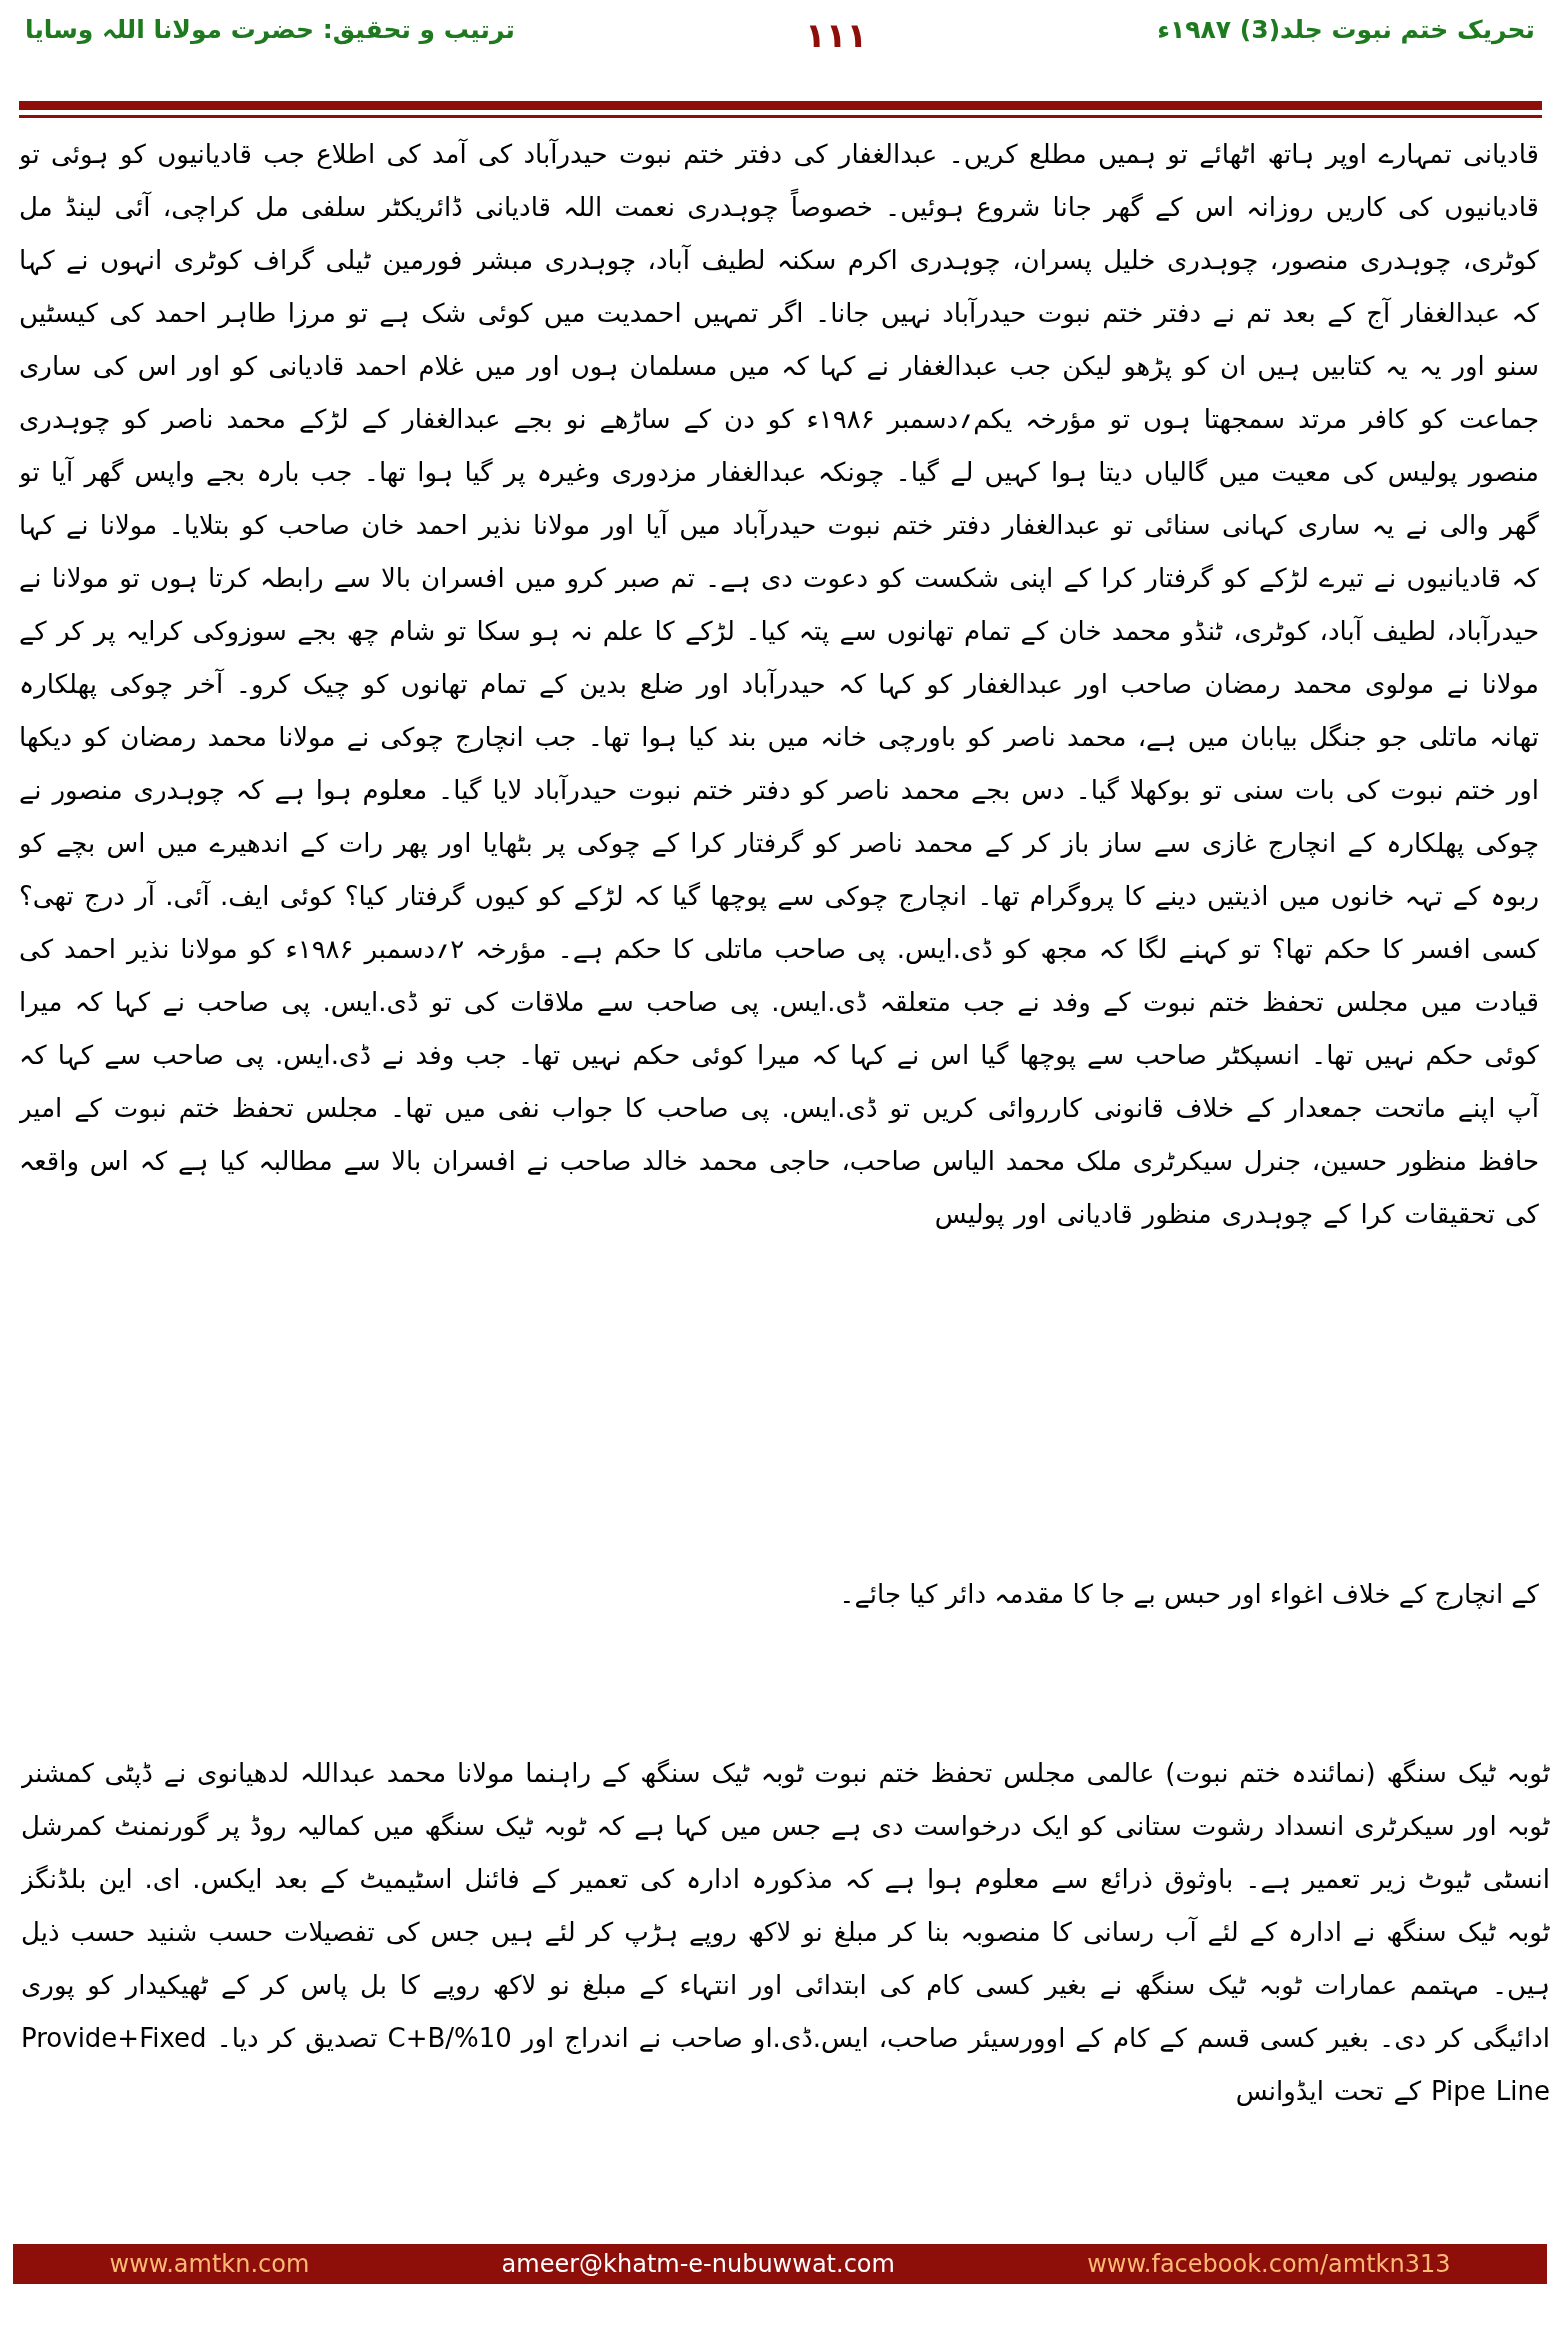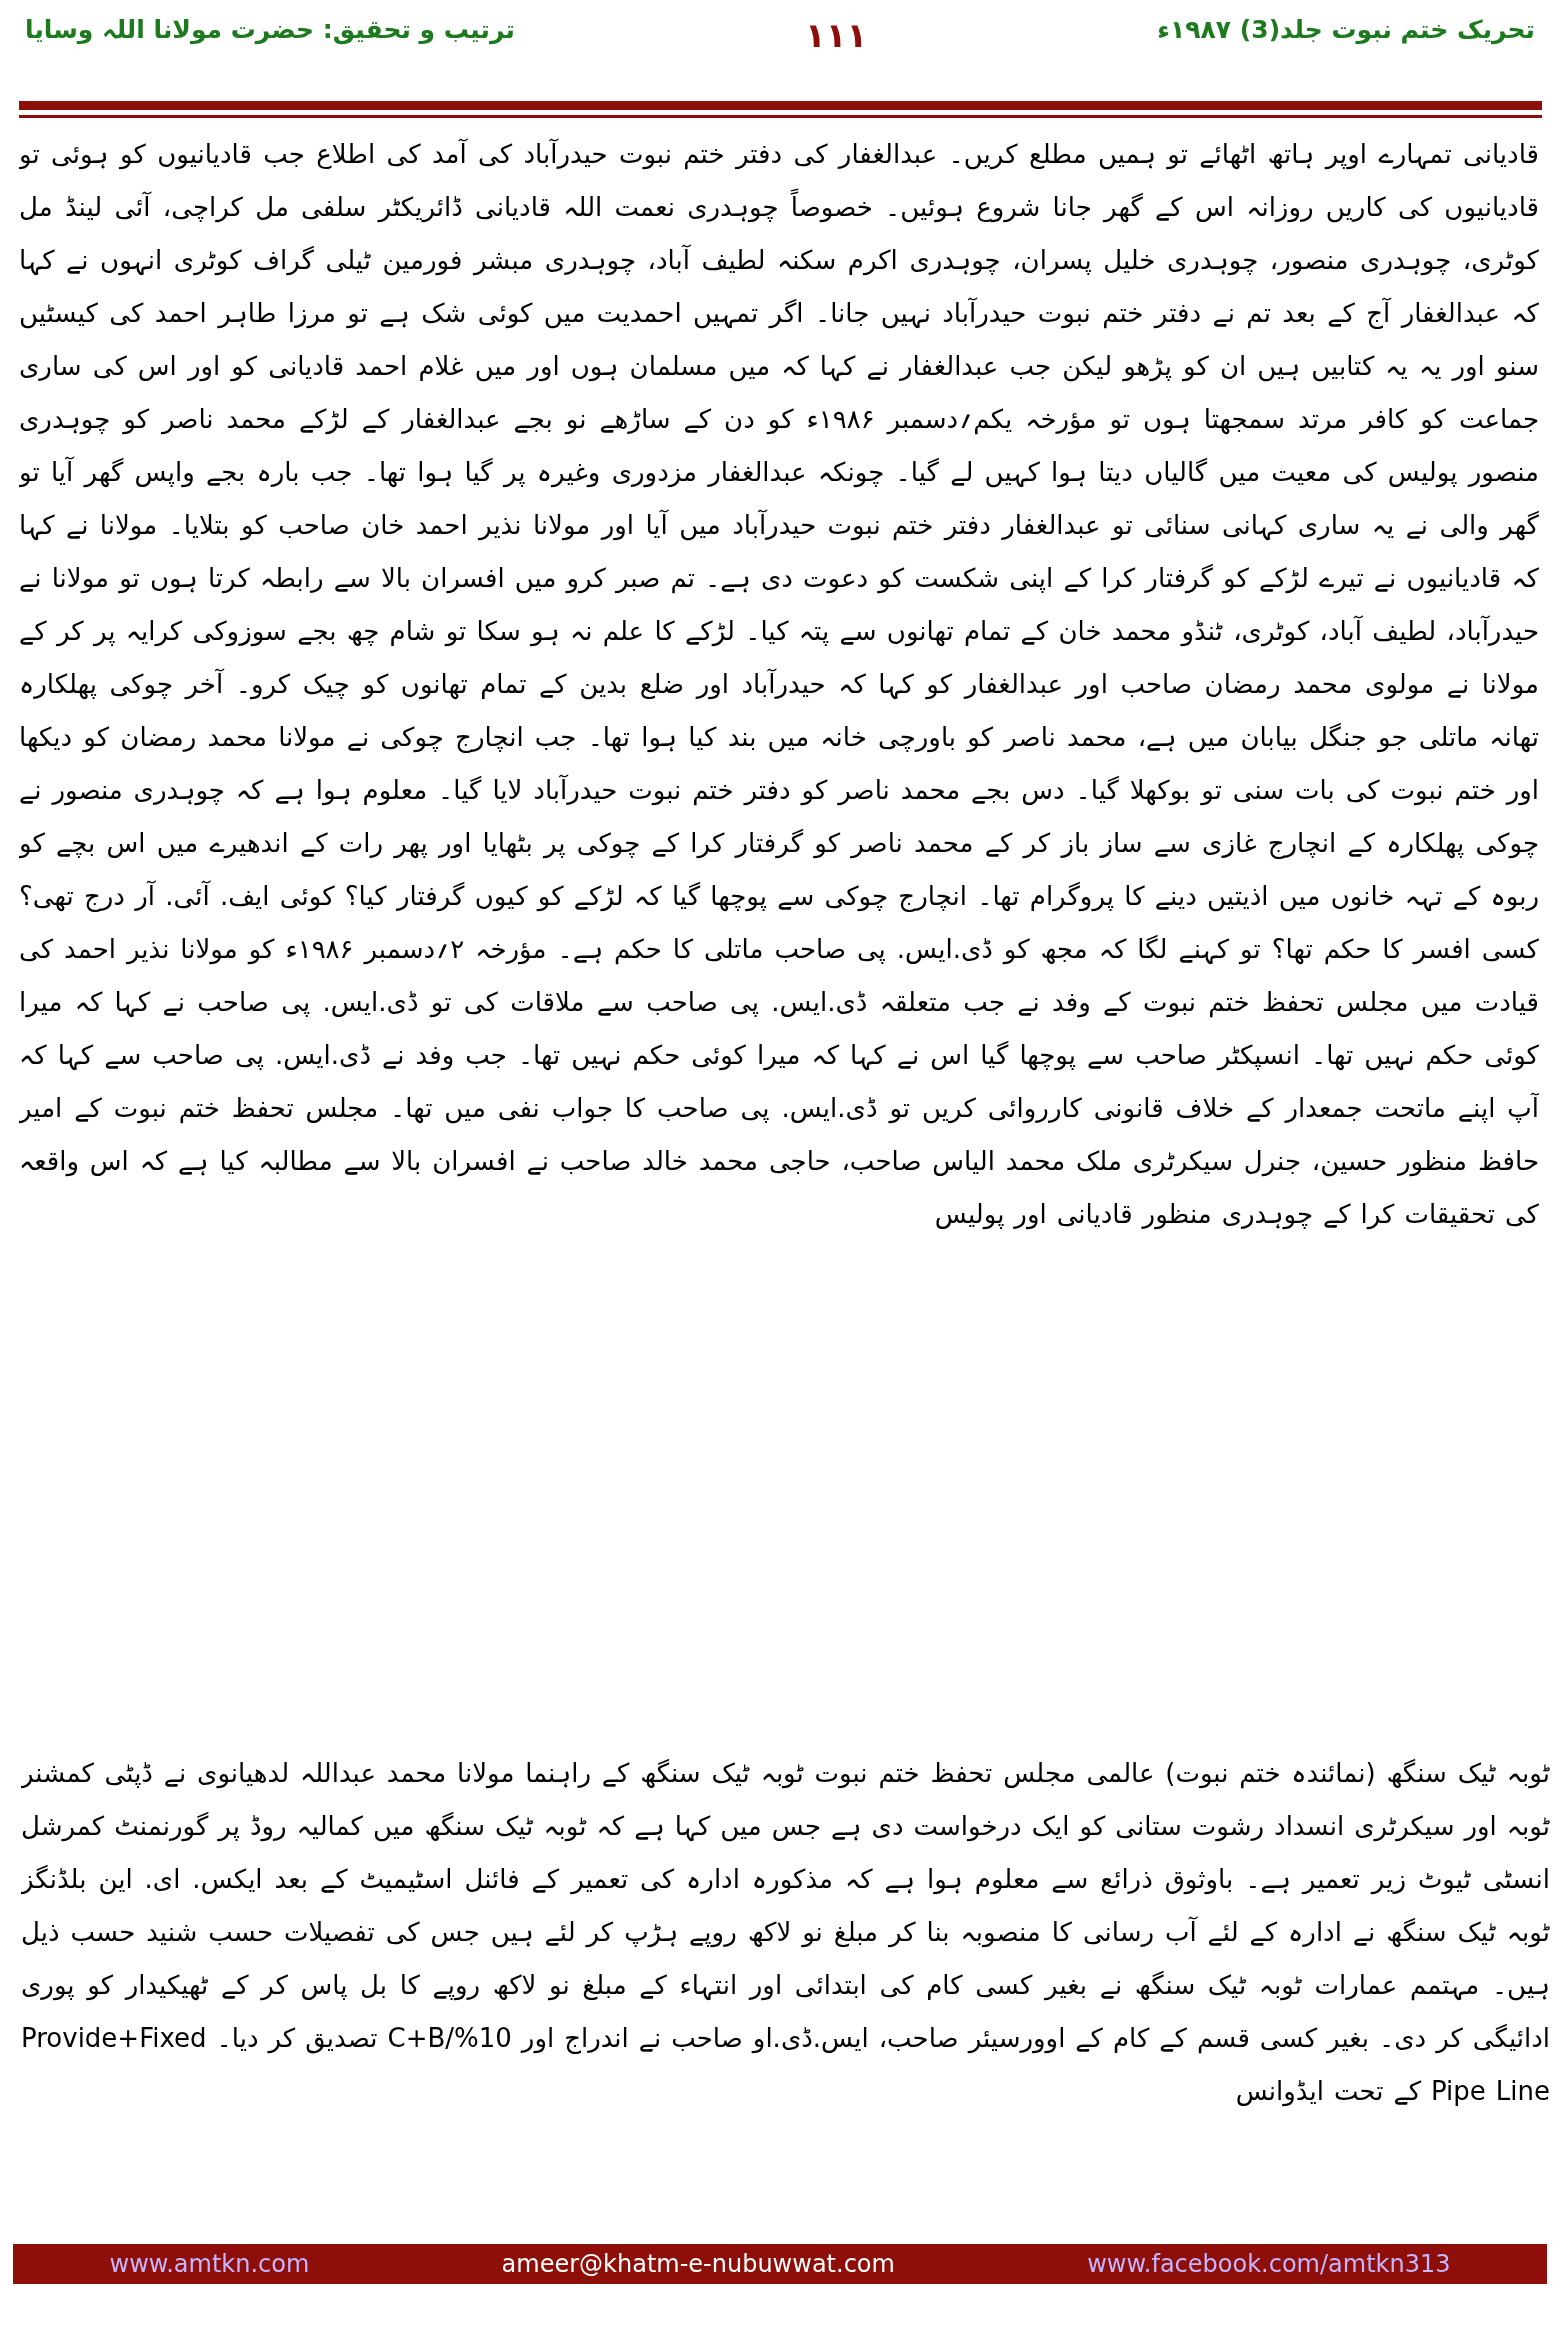--- a/index.html
+++ b/index.html
@@ -57,40 +57,41 @@
     position:absolute;top:1747px;right:10px;left:21px;height:487px;overflow:hidden;
   }
   
   #footer{
     position:absolute;left:13.4px;right:13.4px;top:2244px;height:40px;
     background:#8e0e0a;
     display:flex;flex-direction:row;justify-content:space-around;align-items:center;
     direction:ltr;
   }
   .foot-item{font-size:24px;white-space:nowrap;}
-  .foot-yellow{color:#c4b5fd;}
+  .foot-yellow{color:#fdba74;}
   .foot-white{color:#ffffff;}
 </style>
 </head>
 <body>
 
 <div id="page">
 
   <div id="header">
     <span class="hdr-green">ترتیب و تحقیق: حضرت مولانا اللہ وسایا</span>
     <span id="page-num">۱۱۱</span>
     <span class="hdr-green">تحریک ختم نبوت جلد(3) ۱۹۸۷ء</span>
   </div>
 
   <div class="rule-thick"></div>
   <div class="rule-thin"></div>
 
   <div id="para1" class="urdu">قادیانی تمہارے اوپر ہاتھ اٹھائے تو ہمیں مطلع کریں۔ عبدالغفار کی دفتر ختم نبوت حیدرآباد کی آمد کی اطلاع جب قادیانیوں کو ہوئی تو قادیانیوں کی کاریں روزانہ اس کے گھر جانا شروع ہوئیں۔ خصوصاً چوہدری نعمت اللہ قادیانی ڈائریکٹر سلفی مل کراچی، آئی لینڈ مل کوٹری، چوہدری منصور، چوہدری خلیل پسران، چوہدری اکرم سکنہ لطیف آباد، چوہدری مبشر فورمین ٹیلی گراف کوٹری انہوں نے کہا کہ عبدالغفار آج کے بعد تم نے دفتر ختم نبوت حیدرآباد نہیں جانا۔ اگر تمہیں احمدیت میں کوئی شک ہے تو مرزا طاہر احمد کی کیسٹیں سنو اور یہ یہ کتابیں ہیں ان کو پڑھو لیکن جب عبدالغفار نے کہا کہ میں مسلمان ہوں اور میں غلام احمد قادیانی کو اور اس کی ساری جماعت کو کافر مرتد سمجھتا ہوں تو مؤرخہ یکم؍دسمبر ۱۹۸۶ء کو دن کے ساڑھے نو بجے عبدالغفار کے لڑکے محمد ناصر کو چوہدری منصور پولیس کی معیت میں گالیاں دیتا ہوا کہیں لے گیا۔ چونکہ عبدالغفار مزدوری وغیرہ پر گیا ہوا تھا۔ جب بارہ بجے واپس گھر آیا تو گھر والی نے یہ ساری کہانی سنائی تو عبدالغفار دفتر ختم نبوت حیدرآباد میں آیا اور مولانا نذیر احمد خان صاحب کو بتلایا۔ مولانا نے کہا کہ قادیانیوں نے تیرے لڑکے کو گرفتار کرا کے اپنی شکست کو دعوت دی ہے۔ تم صبر کرو میں افسران بالا سے رابطہ کرتا ہوں تو مولانا نے حیدرآباد، لطیف آباد، کوٹری، ٹنڈو محمد خان کے تمام تھانوں سے پتہ کیا۔ لڑکے کا علم نہ ہو سکا تو شام چھ بجے سوزوکی کرایہ پر کر کے مولانا نے مولوی محمد رمضان صاحب اور عبدالغفار کو کہا کہ حیدرآباد اور ضلع بدین کے تمام تھانوں کو چیک کرو۔ آخر چوکی پھلکارہ تھانہ ماتلی جو جنگل بیابان میں ہے، محمد ناصر کو باورچی خانہ میں بند کیا ہوا تھا۔ جب انچارج چوکی نے مولانا محمد رمضان کو دیکھا اور ختم نبوت کی بات سنی تو بوکھلا گیا۔ دس بجے محمد ناصر کو دفتر ختم نبوت حیدرآباد لایا گیا۔ معلوم ہوا ہے کہ چوہدری منصور نے چوکی پھلکارہ کے انچارج غازی سے ساز باز کر کے محمد ناصر کو گرفتار کرا کے چوکی پر بٹھایا اور پھر رات کے اندھیرے میں اس بچے کو ربوہ کے تہہ خانوں میں اذیتیں دینے کا پروگرام تھا۔ انچارج چوکی سے پوچھا گیا کہ لڑکے کو کیوں گرفتار کیا؟ کوئی ایف. آئی. آر درج تھی؟ کسی افسر کا حکم تھا؟ تو کہنے لگا کہ مجھ کو ڈی.ایس. پی صاحب ماتلی کا حکم ہے۔ مؤرخہ ۲؍دسمبر ۱۹۸۶ء کو مولانا نذیر احمد کی قیادت میں مجلس تحفظ ختم نبوت کے وفد نے جب متعلقہ ڈی.ایس. پی صاحب سے ملاقات کی تو ڈی.ایس. پی صاحب نے کہا کہ میرا کوئی حکم نہیں تھا۔ انسپکٹر صاحب سے پوچھا گیا اس نے کہا کہ میرا کوئی حکم نہیں تھا۔ جب وفد نے ڈی.ایس. پی صاحب سے کہا کہ آپ اپنے ماتحت جمعدار کے خلاف قانونی کارروائی کریں تو ڈی.ایس. پی صاحب کا جواب نفی میں تھا۔ مجلس تحفظ ختم نبوت کے امیر حافظ منظور حسین، جنرل سیکرٹری ملک محمد الیاس صاحب، حاجی محمد خالد صاحب نے افسران بالا سے مطالبہ کیا ہے کہ اس واقعہ کی تحقیقات کرا کے چوہدری منظور قادیانی اور پولیس</div>
 
   <div id="last-line">
+    <span class="main">کے انچارج کے خلاف اغواء اور حبس بے جا کا مقدمہ دائر کیا جائے۔</span>
   </div>
 
 
   <div id="para2" class="urdu">ٹوبہ ٹیک سنگھ (نمائندہ ختم نبوت) عالمی مجلس تحفظ ختم نبوت ٹوبہ ٹیک سنگھ کے راہنما مولانا محمد عبداللہ لدھیانوی نے ڈپٹی کمشنر ٹوبہ اور سیکرٹری انسداد رشوت ستانی کو ایک درخواست دی ہے جس میں کہا ہے کہ ٹوبہ ٹیک سنگھ میں کمالیہ روڈ پر گورنمنٹ کمرشل انسٹی ٹیوٹ زیر تعمیر ہے۔ باوثوق ذرائع سے معلوم ہوا ہے کہ مذکورہ ادارہ کی تعمیر کے فائنل اسٹیمیٹ کے بعد ایکس. ای. این بلڈنگز ٹوبہ ٹیک سنگھ نے ادارہ کے لئے آب رسانی کا منصوبہ بنا کر مبلغ نو لاکھ روپے ہڑپ کر لئے ہیں جس کی تفصیلات حسب شنید حسب ذیل ہیں۔ مہتمم عمارات ٹوبہ ٹیک سنگھ نے بغیر کسی کام کی ابتدائی اور انتہاء کے مبلغ نو لاکھ روپے کا بل پاس کر کے ٹھیکیدار کو پوری ادائیگی کر دی۔ بغیر کسی قسم کے کام کے اوورسیئر صاحب، ایس.ڈی.او صاحب نے اندراج اور C+B/%10 تصدیق کر دیا۔ Provide+Fixed Pipe Line کے تحت ایڈوانس</div>
 
   <div id="footer">
     <span class="foot-item foot-yellow">www.amtkn.com</span>
     <span class="foot-item foot-white">ameer@khatm-e-nubuwwat.com</span>
     <span class="foot-item foot-yellow">www.facebook.com/amtkn313</span>
   </div>

